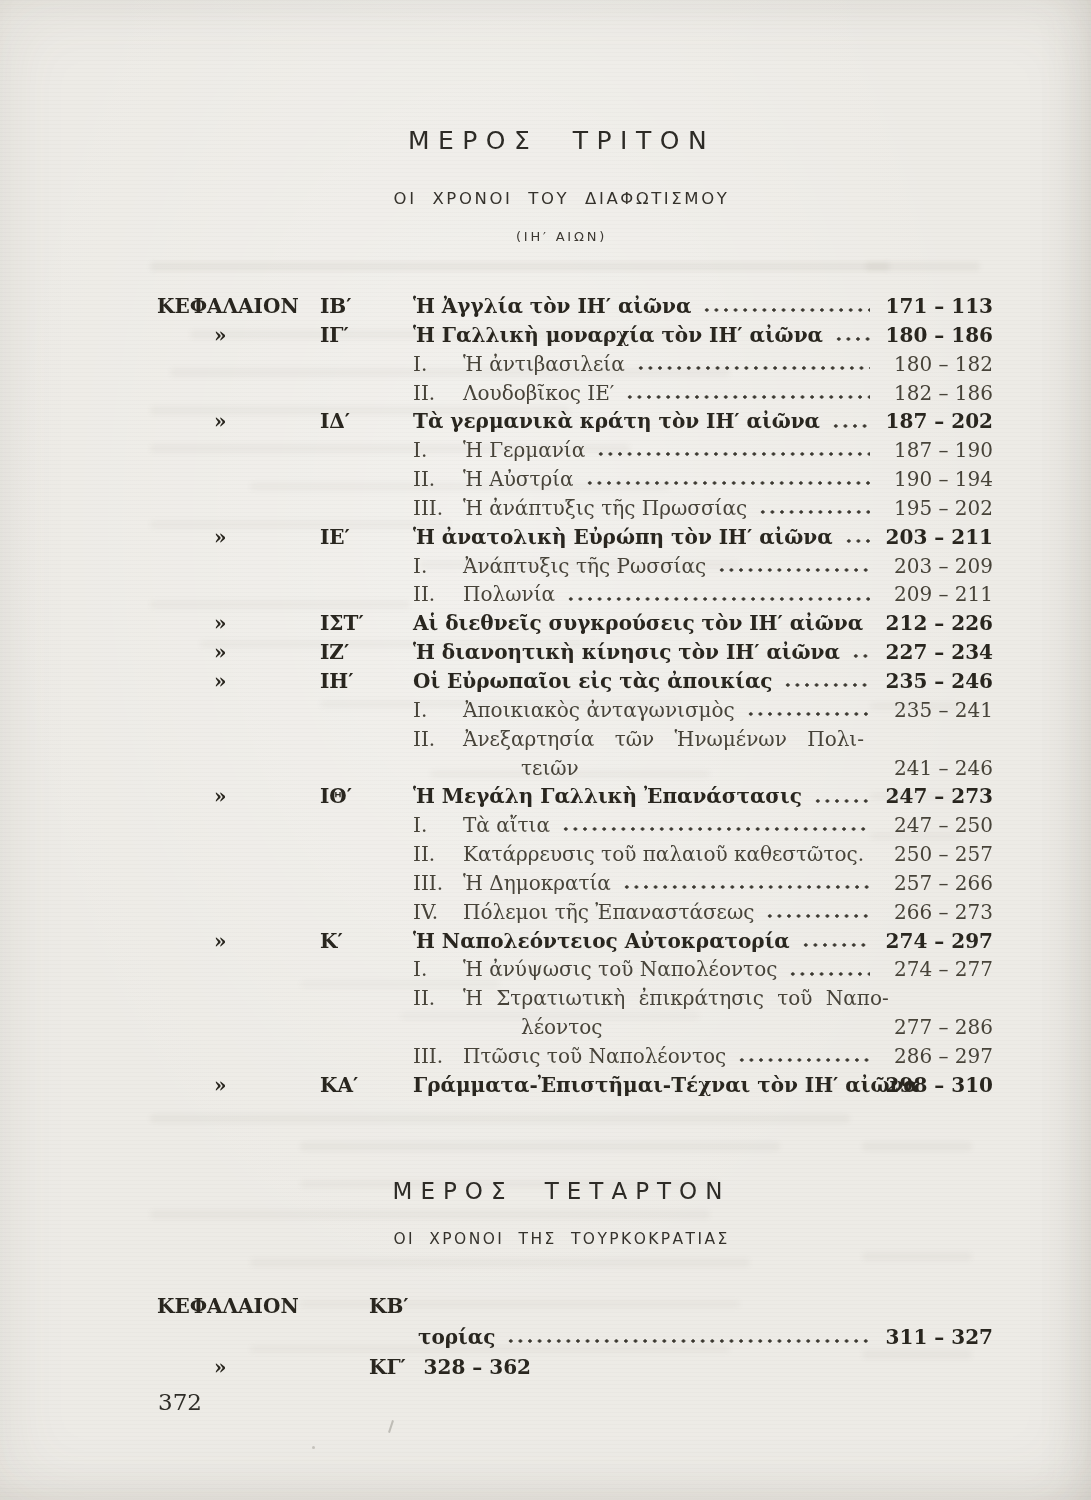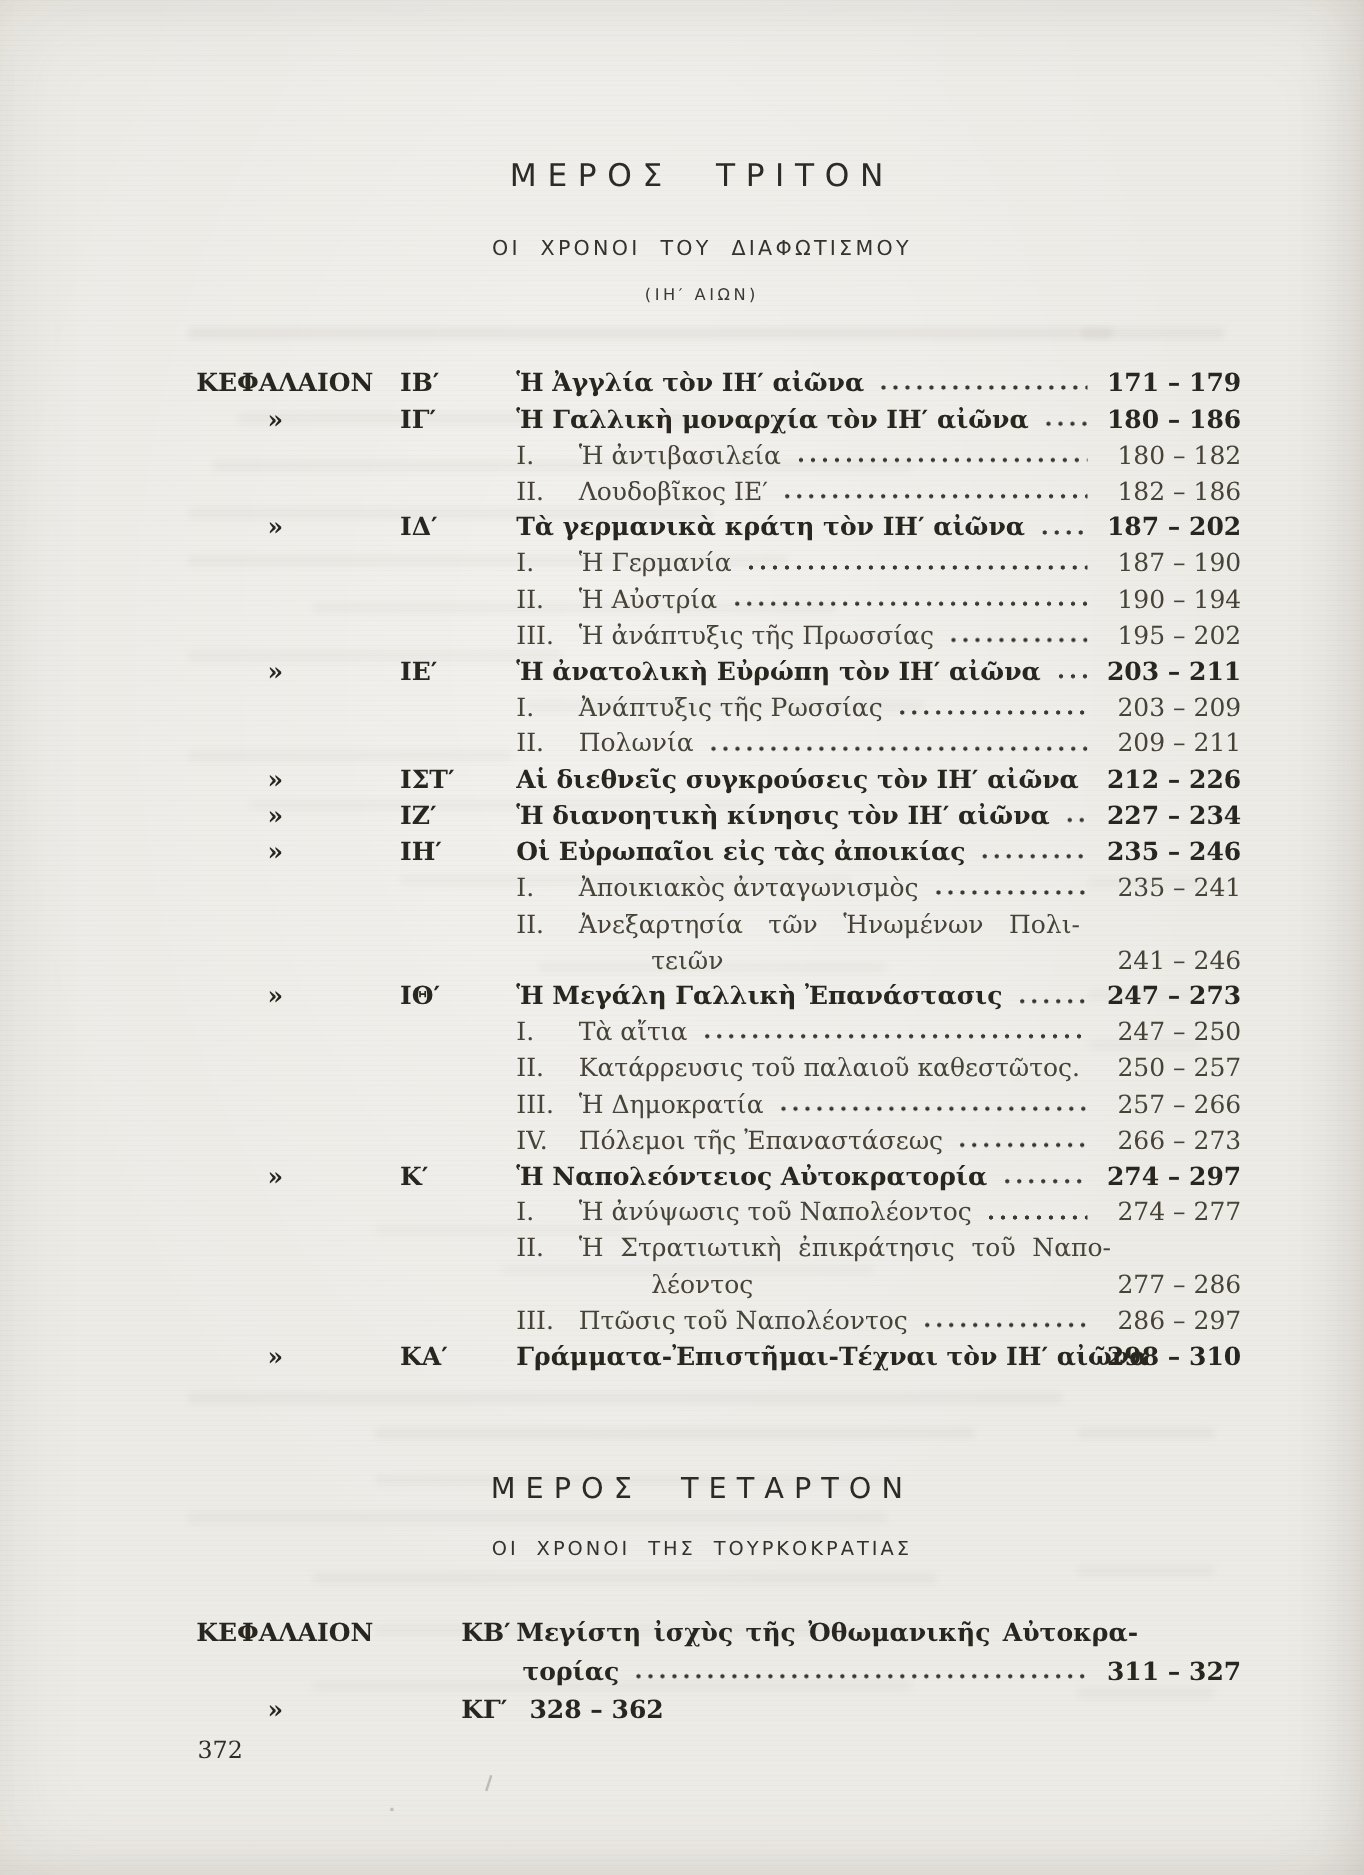--- a/index.html
+++ b/index.html
@@ -42,21 +42,21 @@
   .ind5 .cnt{padding-left:5px;}
   .ttl{flex:0 0 auto;}
   .ws14 .ttl{word-spacing:14px;}
   .ws7 .ttl{word-spacing:7px;}
   .ws3 .ttl{word-spacing:3px;}
   .leader{flex:1 1 auto;align-self:stretch;margin:0 5px 0 9px;
           background-image:radial-gradient(circle, #3a372f 1.45px, rgba(0,0,0,0) 1.85px);
           background-size:9.6px 10px;background-repeat:repeat-x;background-position:2px 70%;}
   .nl .leader{background:none;}
   .pgs{flex:0 0 118px;text-align:right;}
-  .folio{position:absolute;left:158px;top:1389px;font-size:19px;color:#2f2d28;}
+  .folio{position:absolute;left:158px;top:1389px;font-size:23px;color:#2f2d28;}
   .speck{position:absolute;background:#6b675e;pointer-events:none;}
 </style>
 </head>
 <body>
 
 <div class="page">
 
   <div id="bleed-layer">
       <div class="bleed" style="left: 150px; top: 262px; width: 740px; height: 9px; opacity: 0.09;"></div>
       <div class="bleed" style="left: 865px; top: 262px; width: 115px; height: 9px; opacity: 0.08;"></div>
@@ -94,21 +94,21 @@
 
   <div class="toc" id="toc3">
 
     <div class="row ch">
       <span class="lab">ΚΕΦΑΛΑΙΟΝ</span>
       <span class="num">ΙΒ′</span>
       <span class="cnt">
           <span class="ttl">Ἡ Ἀγγλία τὸν ΙΗ′ αἰῶνα</span>
           <span class="leader"></span>
         </span>
-      <span class="pgs">171 – 179</span>
+      <span class="pgs">171 – 113</span>
     </div>
 
     <div class="row ch">
       <span class="lab dit">»</span>
       <span class="num">ΙΓ′</span>
       <span class="cnt">
           <span class="ttl">Ἡ Γαλλικὴ μοναρχία τὸν ΙΗ′ αἰῶνα</span>
           <span class="leader"></span>
         </span>
       <span class="pgs">180 – 186</span>
@@ -391,23 +391,20 @@
   </div>
 
   <div class="h-part" id="p4t">ΜΕΡΟΣ ΤΕΤΑΡΤΟΝ</div>
   <div class="h-part" id="p4s">ΟΙ ΧΡΟΝΟΙ ΤΗΣ ΤΟΥΡΚΟΚΡΑΤΙΑΣ</div>
 
   <div class="toc" id="toc4">
 
     <div class="row ch nl ws3">
       <span class="lab">ΚΕΦΑΛΑΙΟΝ</span>
       <span class="num">ΚΒ′</span>
-      <span class="cnt">
-          <span class="ttl">Μεγίστη ἰσχὺς τῆς Ὀθωμανικῆς Αὐτοκρα-</span>
-        </span>
       <span class="pgs"></span>
     </div>
 
     <div class="row ch ind5">
       <span class="lab"></span>
       <span class="num"></span>
       <span class="cnt">
           <span class="ttl">τορίας</span>
           <span class="leader"></span>
         </span>

